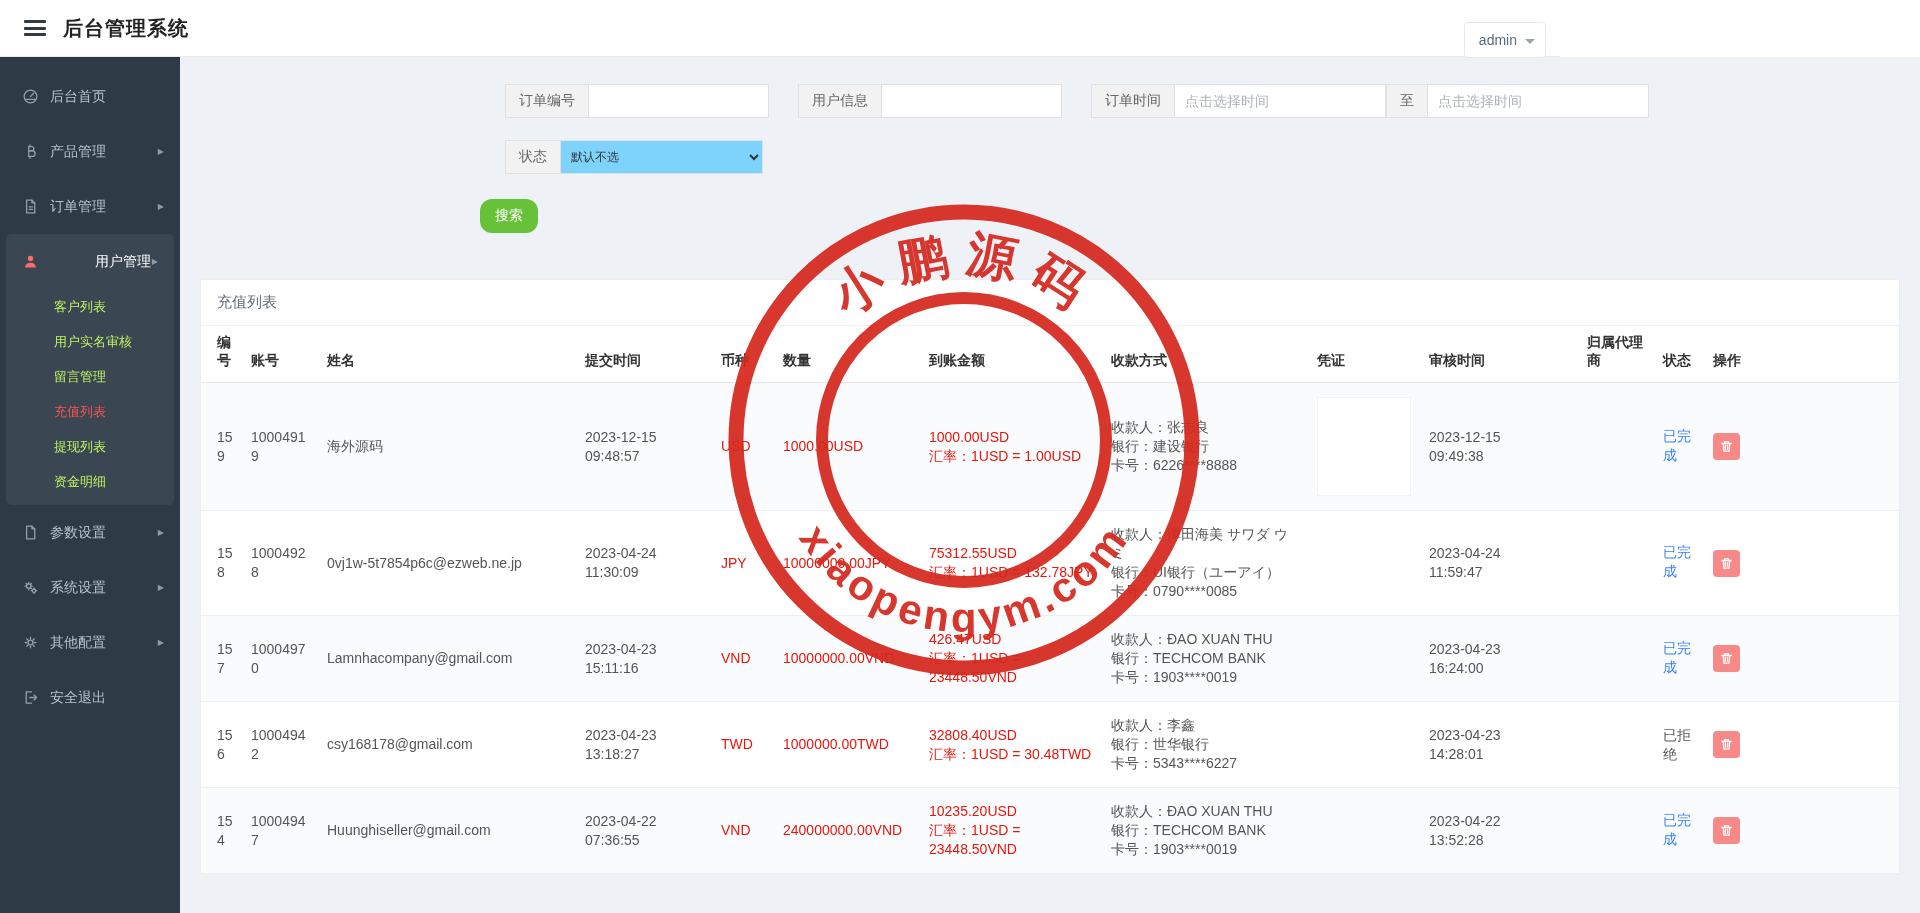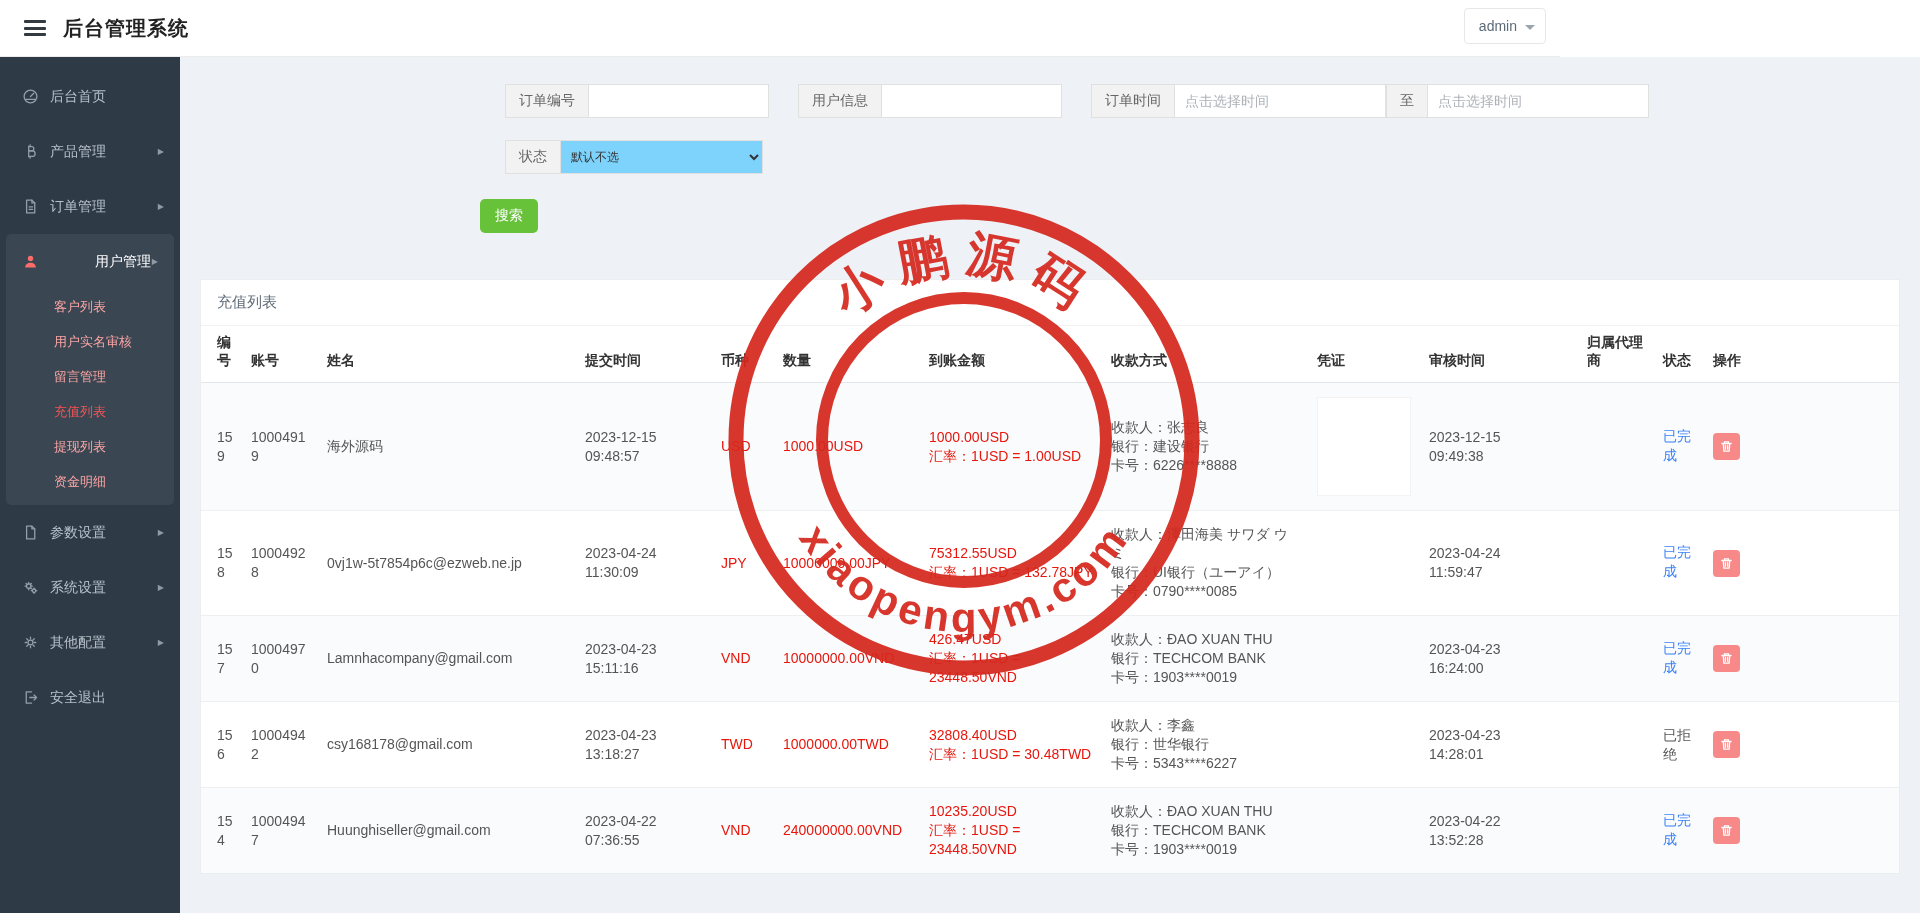--- a/index.html
+++ b/index.html
@@ -6,60 +6,60 @@
   html,body { width:1920px; height:913px; overflow:hidden; background:#fff;
     font-family:"Liberation Sans","DejaVu Sans",sans-serif; }
 
   
   .topbar { position:absolute; left:0; top:0; width:1560px; height:57px; background:#fff;
     border-bottom:1px solid #ececec; display:flex; align-items:center; padding:0 24px; z-index:20; }
   .hamburger { width:22px; height:16px; display:flex; flex-direction:column; justify-content:space-between;
     margin-right:17px; cursor:pointer; }
   .hamburger i { display:block; height:3px; background:#333a40; border-radius:1px; }
   .app-title { font-size:20px; font-weight:700; color:#222; letter-spacing:1px; }
-  .admin-box { position:absolute; right:14px; top:8px; height:36px; padding:0 28px 0 14px;
+  .admin-box { position:absolute; right:14px; top:22px; height:36px; padding:0 28px 0 14px;
     border:1px solid #e5e7eb; border-radius:4px; background:#fff; color:#5c6b7a; font-size:14px;
     display:flex; align-items:center; cursor:pointer; }
   .admin-caret { position:absolute; right:10px; top:16px; width:0; height:0;
     border-left:5px solid transparent; border-right:5px solid transparent; border-top:5px solid #9aa5ae; }
 
   
   .sidebar { position:absolute; left:0; top:57px; bottom:0; width:180px; background:#2e3a46; z-index:10; }
   .side-nav { padding-top:12px; }
   .side-item { height:55px; display:flex; align-items:center; padding:0 16px 0 22px;
     color:#b6c0c9; font-size:14px; cursor:pointer; position:relative; }
   .side-item .sicon { width:17px; height:17px; margin-right:11px; color:#93a0ab; flex:0 0 17px; }
   .side-item .sicon svg { width:100%; height:100%; }
   .side-item .arrow { position:absolute; right:16px; font-size:8px; color:#8f9aa5; }
   .side-group { margin:0 6px; background:#3a4652; border-radius:5px; padding-bottom:6px; }
   .side-group .side-item { color:#fff; padding-left:16px;gap:45px; }
   .side-group .side-item .sicon { color:#fa6d6b; }
   .side-sub { height:35px; display:flex; align-items:center; padding-left:48px;
-    color:#fca5a5; font-size:13px; cursor:pointer; }
+    color:#bef264; font-size:13px; cursor:pointer; }
   .side-sub.active { color:#f65454; }
 
   
   .main { position:absolute; left:180px; top:57px; right:0; bottom:0; background:#eef1f5; overflow:hidden; }
 
   
   .filters { margin-left:300px; padding-top:27px; }
   .frow { display:flex; gap:29px;margin-left:25px; }
   .frow + .frow { margin-top:22px; }
   .fgroup { display:inline-flex; height:34px; background:#fff; }
   .flabel { display:flex; align-items:center; padding:0 13px; background:#f2f2f2;
     border:1px solid #e0e0e0; color:#666; font-size:14px; white-space:nowrap; }
   .finput { border:1px solid #e0e0e0; border-left:none; padding:0 10px; font-size:14px;
     color:#333; width:180px; outline:none; background:#fff; }
   .finput.date { width:211px; }
   .finput.date2 { width:221px; }
   .finput::placeholder { color:#aeb3b9; }
   .fselect { border:1px solid #e0e0e0; border-left:none; width:202px; background:#7dd3fc;
     font-size:12px; color:#333; padding:0 6px; outline:none; }
   .btn-row { margin-top:25px; }
-  .search-btn { background:#67c23a; color:#fff; border:none; border-radius:5px;
+  .search-btn { background:#67c23a; color:#fff; border:none; border-radius:12px;
     height:34px; padding:0 15px; font-size:14px; cursor:pointer; }
 
   
   .panel { margin:46px 20px 0 20px; background:#fff; border:1px solid #ebedef; }
   .panel-title { padding:13px 16px; color:#5f6b77; font-size:15px; }
   table { width:100%; border-collapse:collapse; table-layout:fixed; }
   thead th { text-align:left; vertical-align:bottom; padding:8px 8px 12px; font-size:14px;
     font-weight:600; color:#333; border-top:1px solid #f0f2f4; border-bottom:1px solid #e4e7ea; }
   thead th:first-child { padding-left:16px; }
   tbody td { padding:14px 8px; font-size:14px; color:#555; vertical-align:middle;

